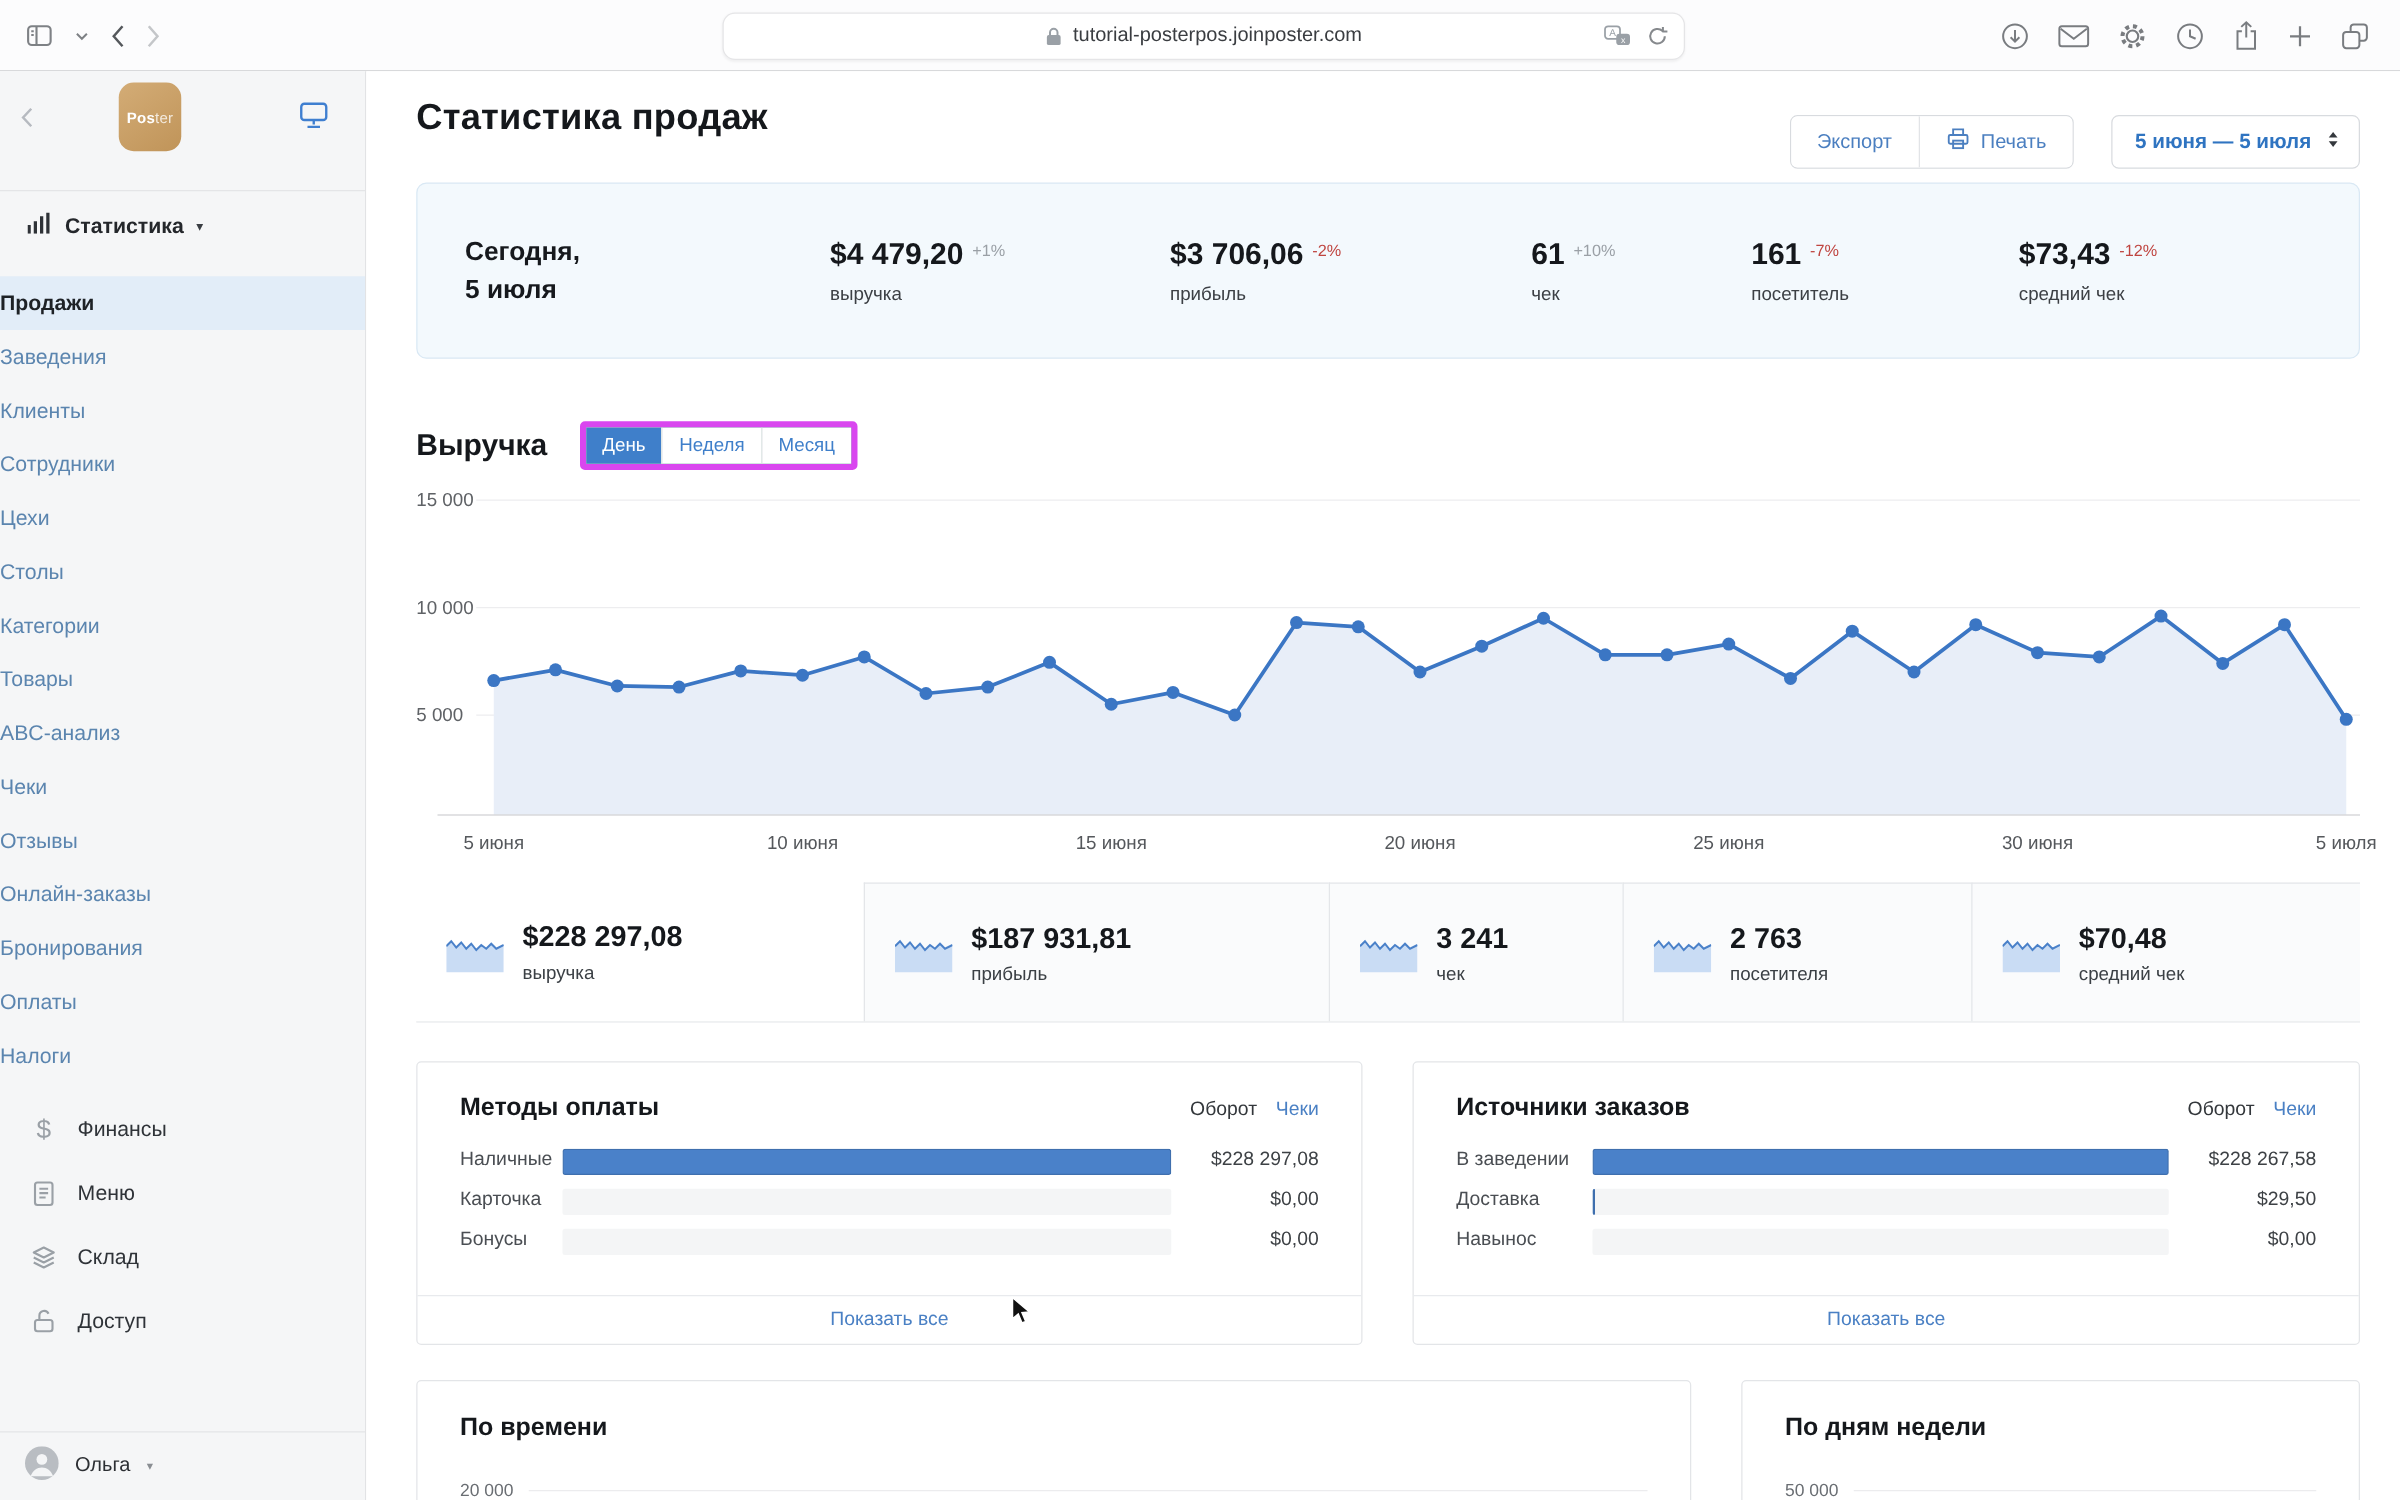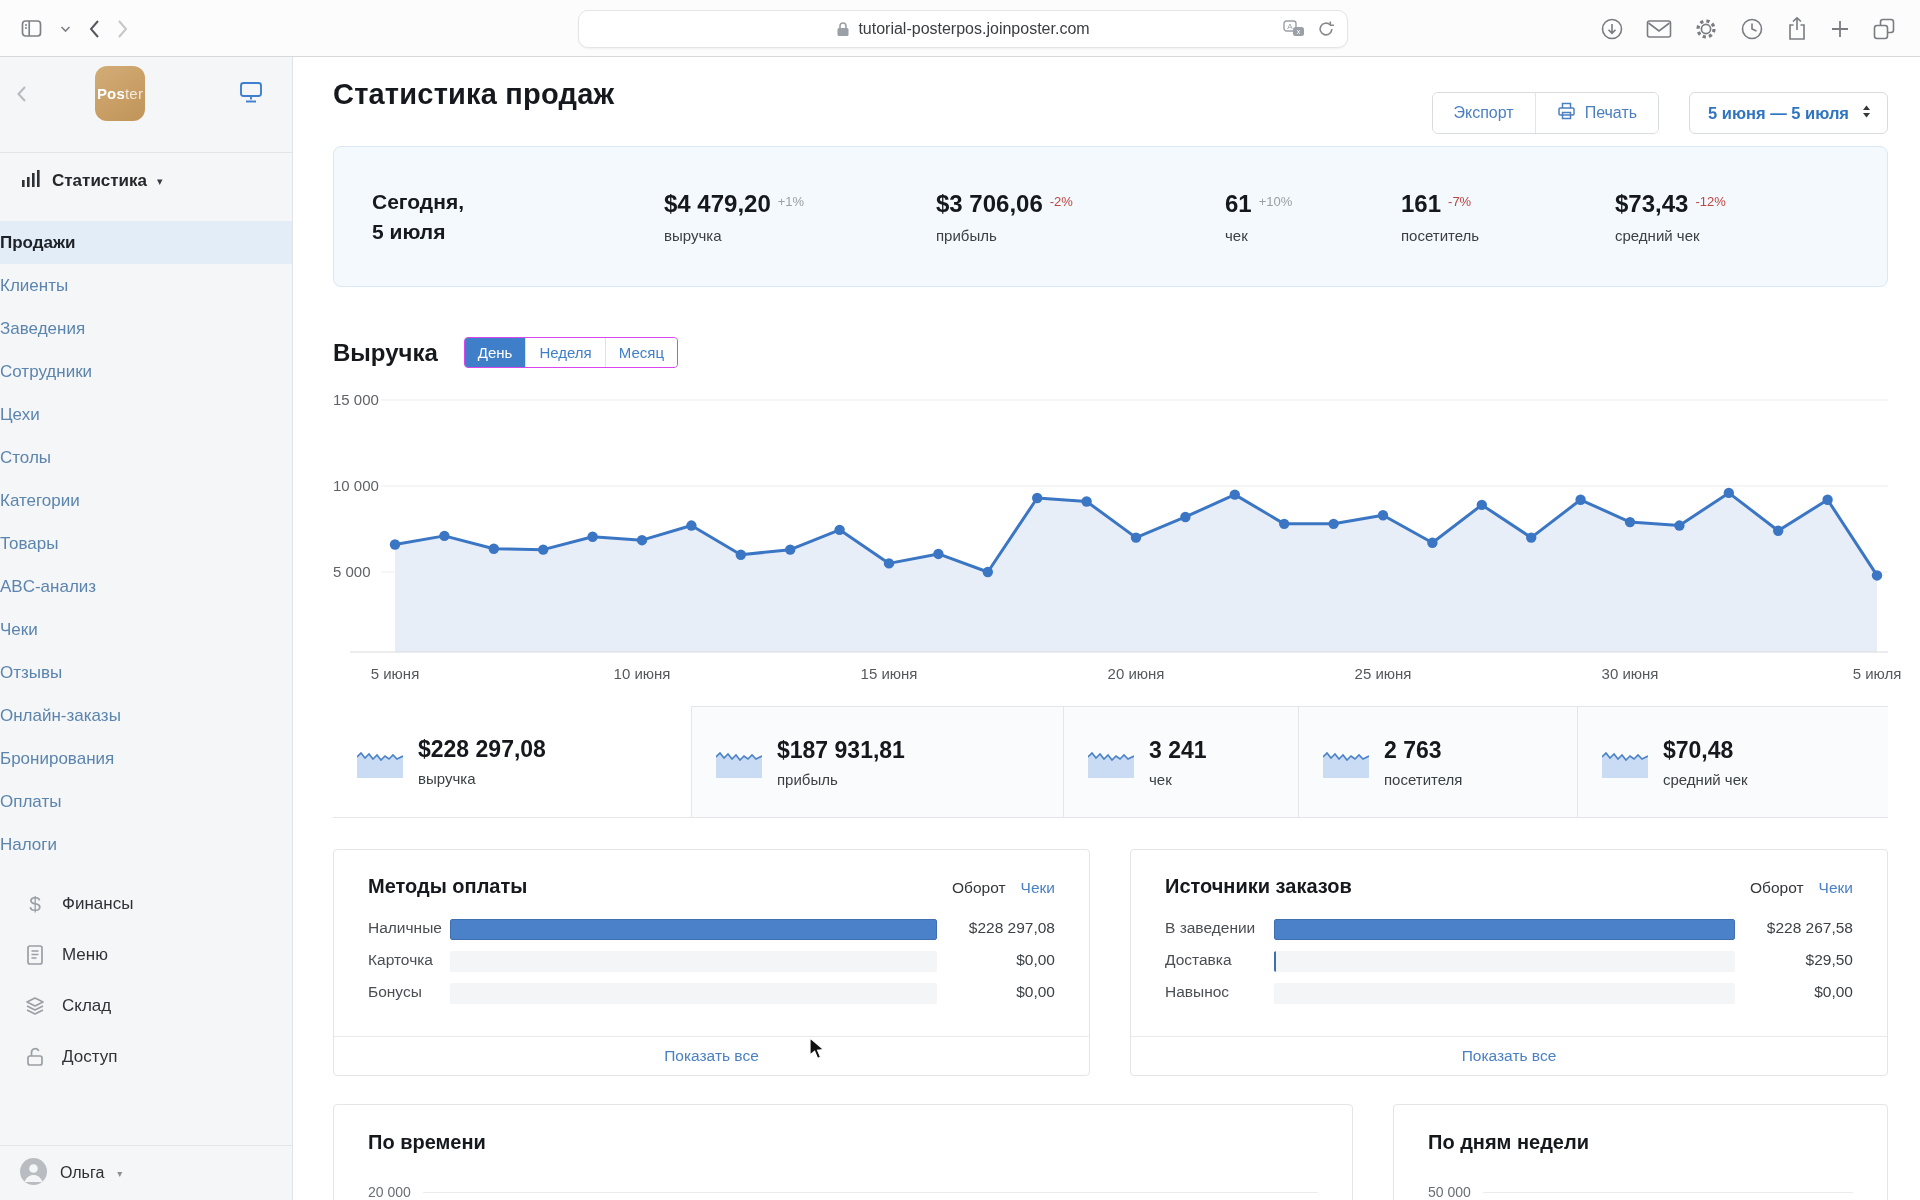--- a/index.html
+++ b/index.html
@@ -23,21 +23,21 @@
   
   .app { position:absolute; top:57px; left:0; right:0; bottom:0; display:flex; }
   .sidebar { width:293px; background:#f5f6f7; border-right:1px solid #e2e3e5; position:relative; flex:none; }
   .content { flex:1; background:#fff; position:relative; overflow:hidden; }
 
   
   .sb-top { height:96px; border-bottom:1px solid #e4e5e7; position:relative; }
   .sb-collapse { position:absolute; left:16px; top:28px; color:#b6bac0; }
   .logo { position:absolute; left:95px; top:9px; width:50px; height:55px; border-radius:12px;
     background:linear-gradient(145deg,#d3ac76,#c09459); display:flex; align-items:center; justify-content:center;
-    font-size:15px; letter-spacing:.2px; }
+    font-size:12px; letter-spacing:.2px; }
   .logo .b { color:#fff; font-weight:bold; } .logo .l { color:rgba(255,255,255,.78); }
   .sb-terminal { position:absolute; right:28px; top:23px; color:#3f7fd0; }
   .sb-stats-head { height:56px; display:flex; align-items:center; padding-left:22px; gap:12px;
     font-size:17px; font-weight:bold; color:#24272b; cursor:default; }
   .sb-stats-head .caret { font-size:11px; color:#3a3e43; margin-left:-2px; }
   #nav { list-style:none; margin-top:12px; }
   #nav li { height:43px; display:flex; align-items:center; font-size:17px; color:#5b85af; cursor:pointer; }
   #nav li.active { background:#e2edf8; color:#1e2226; font-weight:600; }
   #sections { list-style:none; margin-top:12px; }
   #sections li { height:51px; display:flex; align-items:center; padding-left:22px; gap:14px;
@@ -65,21 +65,21 @@
   .tcell:nth-child(1){width:272px;} .tcell:nth-child(2){width:289px;} .tcell:nth-child(3){width:176px;}
   .tcell:nth-child(4){width:214px;} .tcell:nth-child(5){flex:1;}
   .tcell .val { font-size:24px; font-weight:bold; color:#15181c; }
   .tcell .delta { font-size:13px; margin-left:7px; vertical-align:6px; font-weight:normal; }
   .d-neutral { color:#9aa0a6; } .d-negative { color:#bf4540; }
   .tcell .lbl { font-size:15px; color:#3c4045; margin-top:9px; }
 
   
   .revenue-head { position:absolute; left:40px; top:280px; display:flex; align-items:center; gap:26px; }
   .revenue-head h2 { font-size:24px; font-weight:bold; color:#15181c; }
-  .tabs { display:inline-flex; border:1px solid #d946ef; border-radius:4px; overflow:hidden; background:#86efac; }
+  .tabs { display:inline-flex; border:5px solid #d946ef; border-radius:4px; overflow:hidden; background:#86efac; }
   .tab { padding:6px 13px; font-size:15px; color:#3f7fca; background:#fff; cursor:pointer; border:none; }
   .tab + .tab { border-left:1px solid #e0e2e5; }
   .tab.active { background:#3f7fca; color:#fff; }
 
   .chart-wrap { position:absolute; left:40px; top:331px; width:1555px; height:300px; }
   .chart-wrap svg { overflow:visible; }
 
   
   .metric-row { position:absolute; left:40px; top:649px; width:1555px; height:112px; display:flex;
     border-bottom:1px solid #e4e6e9; }
@@ -252,22 +252,22 @@
           <rect x="10" y="3" width="2.6" height="14"></rect>
             <rect x="15" y="0" width="2.6" height="17"></rect>
           </svg>
       </span>
       <span>Статистика</span>
       <span class="caret">▾</span>
     </div>
 
     <ul id="nav">
         <li class="active">Продажи</li>
+        <li class="">Заведения</li>
         <li class="">Клиенты</li>
-        <li class="">Заведения</li>
         <li class="">Сотрудники</li>
         <li class="">Цехи</li>
         <li class="">Столы</li>
         <li class="">Категории</li>
         <li class="">Товары</li>
         <li class="">ABC-анализ</li>
         <li class="">Чеки</li>
         <li class="">Отзывы</li>
         <li class="">Онлайн-заказы</li>
         <li class="">Бронирования</li>

